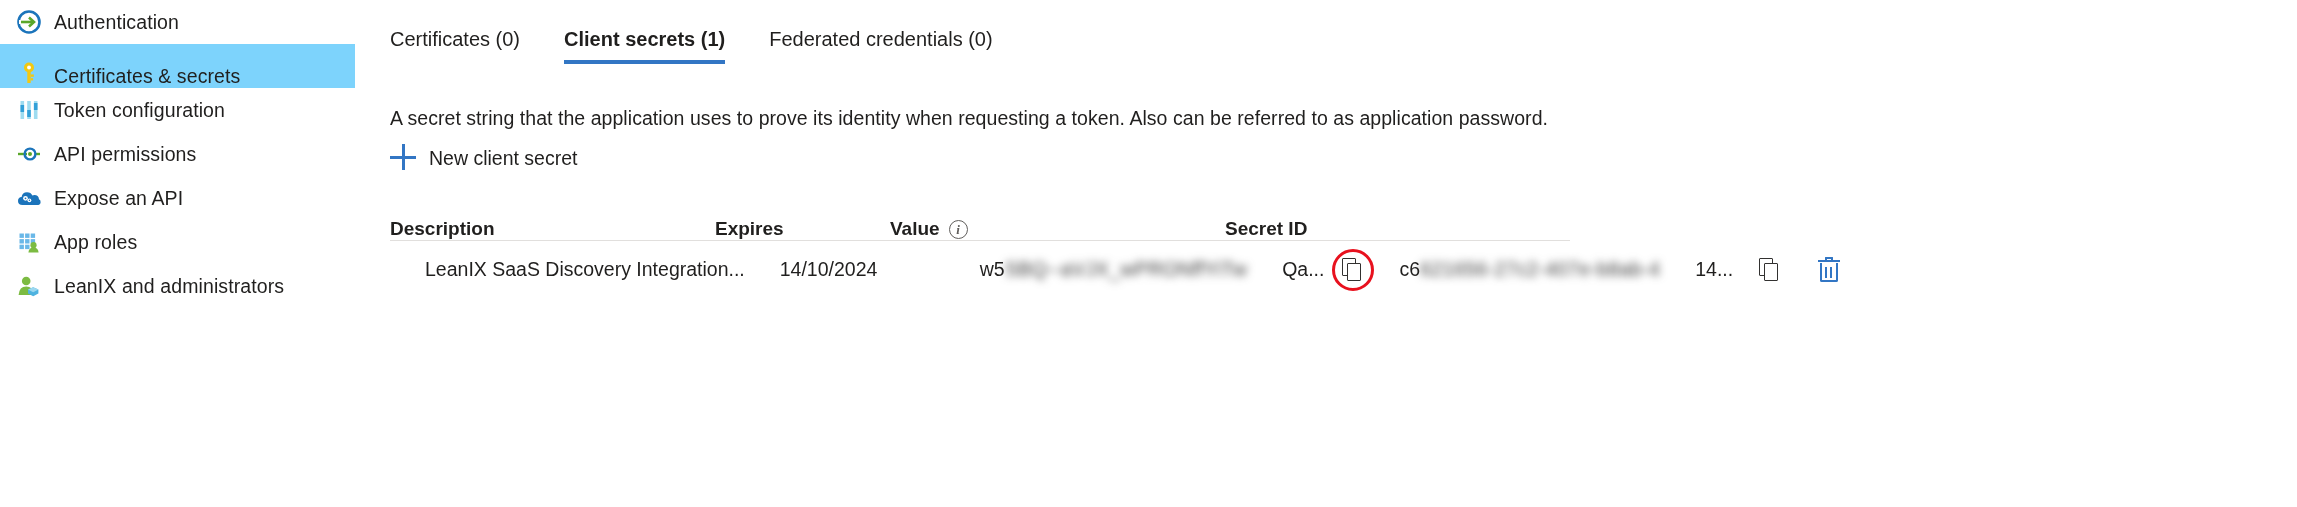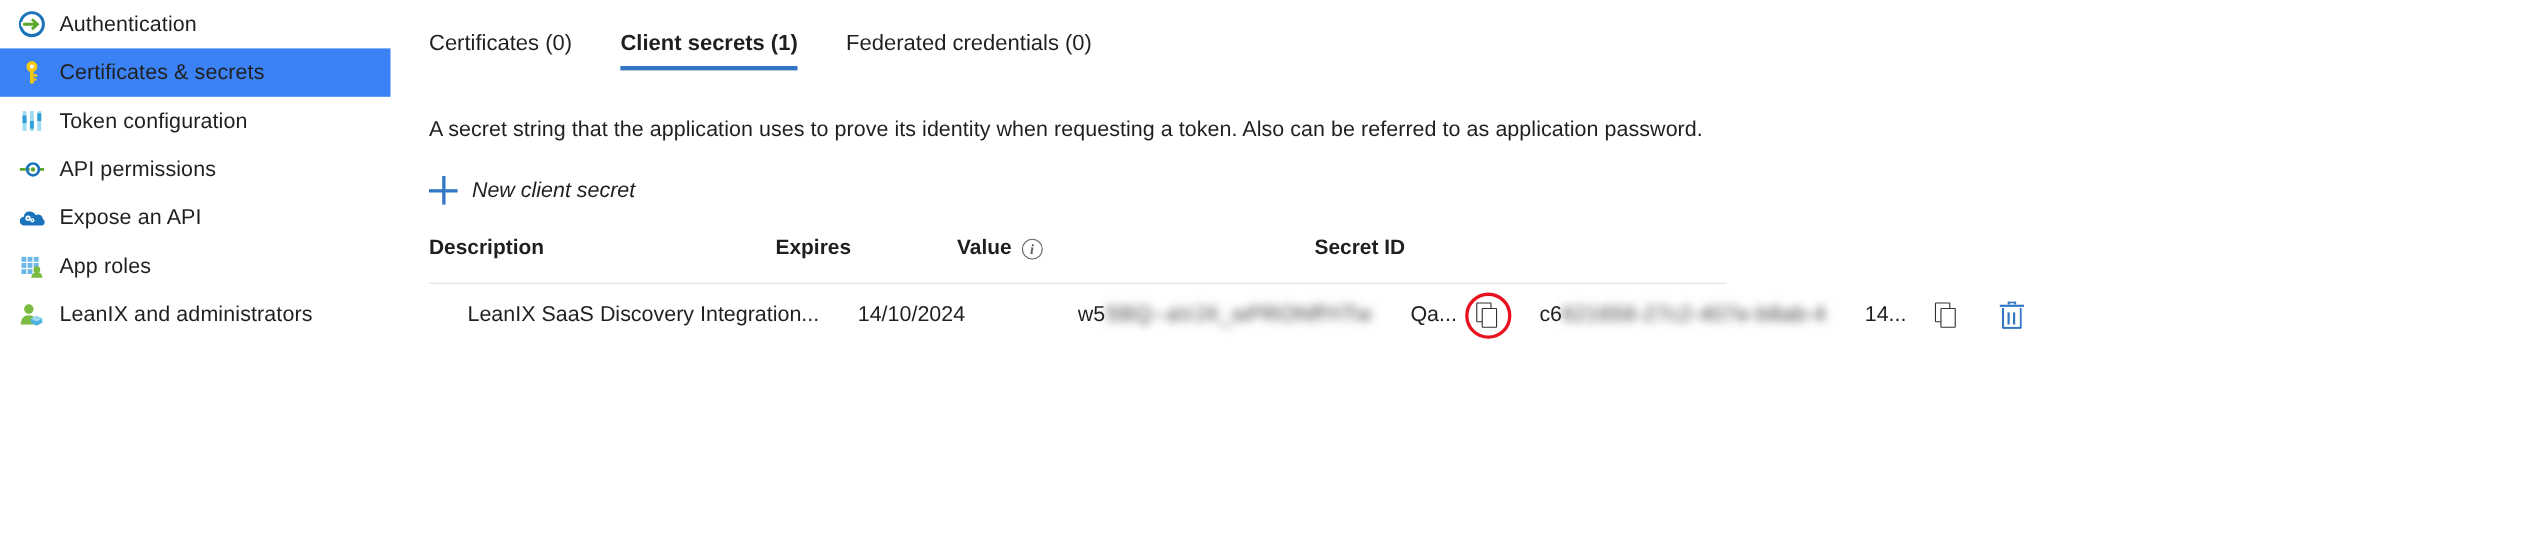--- a/index.html
+++ b/index.html
@@ -19,21 +19,21 @@
     padding-top: 0px;
     background: #ffffff;
   }
   .nav-item {
     display: flex;
     align-items: center;
     height: 44px;
     padding-left: 14px;
     cursor: pointer;
   }
-  .nav-item.active { background: #3b82f6; }
+  .nav-item.active { background: #7dd3fc; align-items: flex-end; }
   .nav-icon {
     width: 30px;
     flex: 0 0 30px;
     height: 30px;
     display: flex;
     align-items: center;
     justify-content: center;
     margin-right: 10px;
   }
   .nav-label {
@@ -79,25 +79,24 @@
   .description {
     margin-top: 31px;
     font-size: 19.5px;
     color: #201f1e;
     letter-spacing: 0.05px;
     white-space: nowrap;
   }
 
   
   .cmdbar {
-    margin-top: 30px;
+    margin-top: 14px;
     display: inline-flex;
-    align-items: center;
+    align-items: flex-end;
     cursor: pointer;
-    font-style: italic;
   }
   .plus-icon {
     position: relative;
     width: 26px; height: 26px;
     flex: 0 0 26px;
     margin-right: 13px;
   }
   .plus-icon::before, .plus-icon::after {
     content: "";
     position: absolute;
@@ -111,25 +110,26 @@
     white-space: nowrap;
   }
 
   
   .table {
     margin-top: 24px;
     width: 1180px;
   }
   .thead {
     display: flex;
-    align-items: flex-start;
+    align-items: flex-end;
     height: 42px;
     font-size: 19px;
     font-weight: bold;
     color: #201f1e;
+    gap: 10px;
   }
   .tbody-row {
     display: flex;
     align-items: center;
     height: 58px;
     border-top: 1px solid #e1dfdd;
     font-size: 19.5px;
     color: #201f1e;
   }
   .col-desc   { flex: 0 0 315px; }

